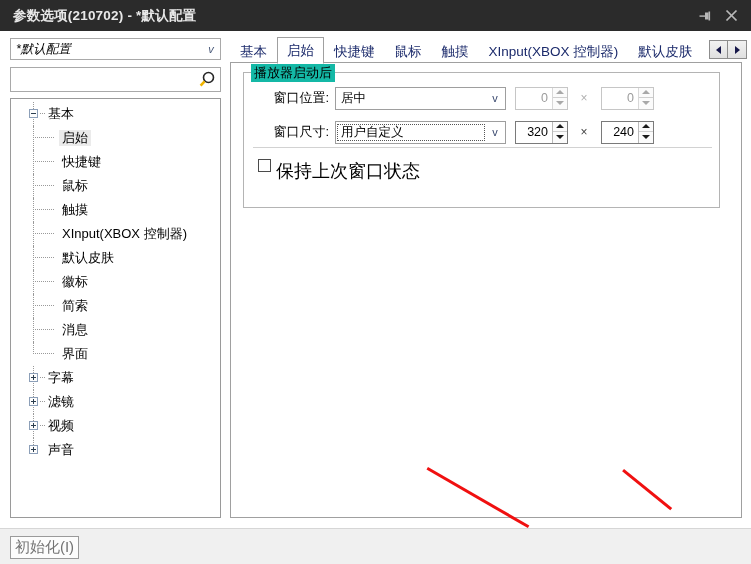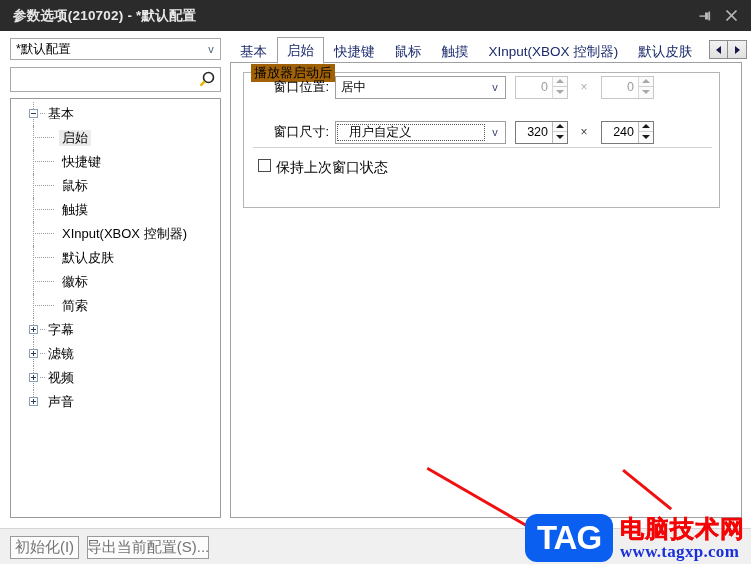--- a/index.html
+++ b/index.html
@@ -45,21 +45,21 @@
   #left-col {
     position: absolute; left: 0; top: 31px;
     width: 230px; height: 497px;
     background: #ffffff;
   }
   #profile-combo {
     position: absolute; left: 10px; top: 7px;
     width: 211px; height: 22px;
     border: 1px solid #a9a9a9;
     background: #ffffff;
-    display: flex; align-items: center;
+    display: flex; align-items: center; font-style: italic;
   }
   #profile-combo .val {
     flex: 1 1 auto;
     font-size: 12.5px;
     color: #000;
     padding-left: 5px;
     white-space: nowrap; overflow: hidden;
   }
   #profile-combo .arrow {
     width: 18px; text-align: center;
@@ -207,21 +207,21 @@
   }
 
   
   #groupbox {
     position: absolute; left: 12px; top: 9px;
     width: 477px; height: 136px;
     border: 1px solid #b4b4b4;
   }
   #groupbox > .gb-title {
     position: absolute; left: 7px; top: -9px;
-    background: #a16207;
+    background: #14b8a6;
     padding: 0 3px;
     font-size: 13px;
     color: #000;
     white-space: nowrap;
   }
   .row {
     position: absolute;
     height: 24px;
     display: flex; align-items: center;
   }
@@ -247,21 +247,21 @@
     white-space: nowrap; overflow: hidden;
   }
   .combo .carrow {
     width: 20px; text-align: center;
     font-size: 11px; color: #39486e;
   }
   .combo.focused .cval {
     outline: 1px dotted #555;
     outline-offset: -1px;
     margin: 1px 0 1px 1px;
-    padding-left: 12px;
+    padding-left: 4px;
   }
 
   .spin {
     width: 53px; height: 23px;
     border: 1px solid #7a7a7a;
     background: #ffffff;
     display: flex; align-items: stretch;
     margin-left: 9px;
   }
   .spin .sval {
@@ -298,21 +298,21 @@
   .times.dim { color: #b0b0b0; }
 
   .gb-sep {
     position: absolute; left: 9px; top: 74px;
     width: 459px; height: 1px;
     background: #d2d2d2;
   }
   .chkrow {
     position: absolute;
     display: flex; 
-    font-size: 14px; color: #000;
+    font-size: 18px; color: #000;
     white-space: nowrap;
   }
   .chkbox {
     width: 13px; height: 13px;
     border: 1px solid #4b4b4b;
     background: #ffffff;
     margin-right: 5px;
     flex: 0 0 auto;
   }
 
@@ -463,20 +463,30 @@
         <div class="tnode lvl1">
           <span class="vline"></span>
           <span class="hline"></span>
           <span class="lbl">徽标</span>
         </div>
         <div class="tnode lvl1">
           <span class="vline"></span>
           <span class="hline"></span>
           <span class="lbl">简索</span>
         </div>
+        <div class="tnode lvl1">
+          <span class="vline"></span>
+          <span class="hline"></span>
+          <span class="lbl">消息</span>
+        </div>
+        <div class="tnode lvl1 last">
+          <span class="vline"></span>
+          <span class="hline"></span>
+          <span class="lbl">界面</span>
+        </div>
         <div class="tnode lvl0 hasline">
           <span class="vtop"></span>
           <span class="vbot"></span>
           <span class="exp plus"></span>
           <span class="dots"></span>
           <span class="lbl">字幕</span>
         </div>
         <div class="tnode lvl0 hasline">
           <span class="vtop"></span>
           <span class="vbot"></span>
@@ -534,21 +544,21 @@
           <span class="tri-r"></span>
         </div>
       </div>
     </div>
 
     <div id="tabpanel">
 
       <div id="groupbox">
         <div class="gb-title">播放器启动后</div>
 
-        <div class="row" style="left:9px; top:2px;">
+        <div class="row" style="left:9px; top:13px;">
           <div class="flabel">窗口位置:</div>
           <div class="combo">
             <div class="cval">居中</div>
             <div class="carrow">v</div>
           </div>
           <div class="spin disabled">
             <div class="sval">0</div>
             <div class="sbtns">
               <div class="sbtn">
                   <span class="sup"></span>
@@ -612,24 +622,16 @@
       </div>
 
     </div>
   </div>
 
   <div class="redline" style="left:428px; top:467px; width:117px; transform: rotate(30deg);"></div>
   <div class="redline" style="left:624px; top:469px; width:62px; transform: rotate(39deg);"></div>
 
   <div id="bottombar">
     <div class="btn" id="btn-init">初始化(I)</div>
-    <div class="btn" id="btn-export">导出当前配置(S)...</div>
   </div>
 
-  <div id="watermark">
-    <div id="wm-tag">TAG</div>
-    <div id="wm-right">
-      <div id="wm-cn">电脑技术网</div>
-      <div id="wm-url">www.tagxp.com</div>
-    </div>
-  </div>
 
 </div>
 
 </body></html>

